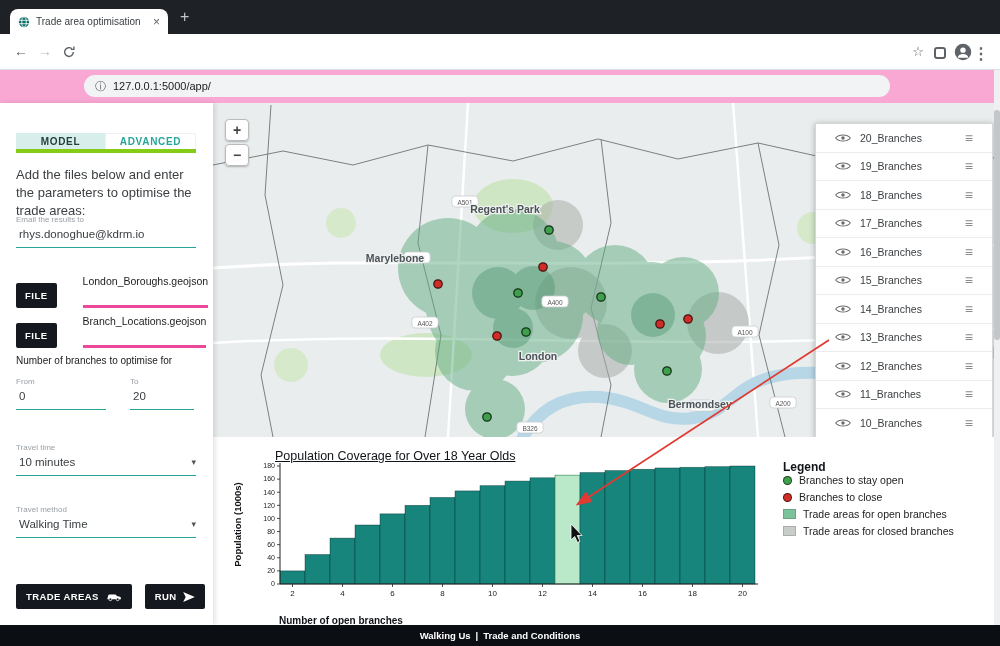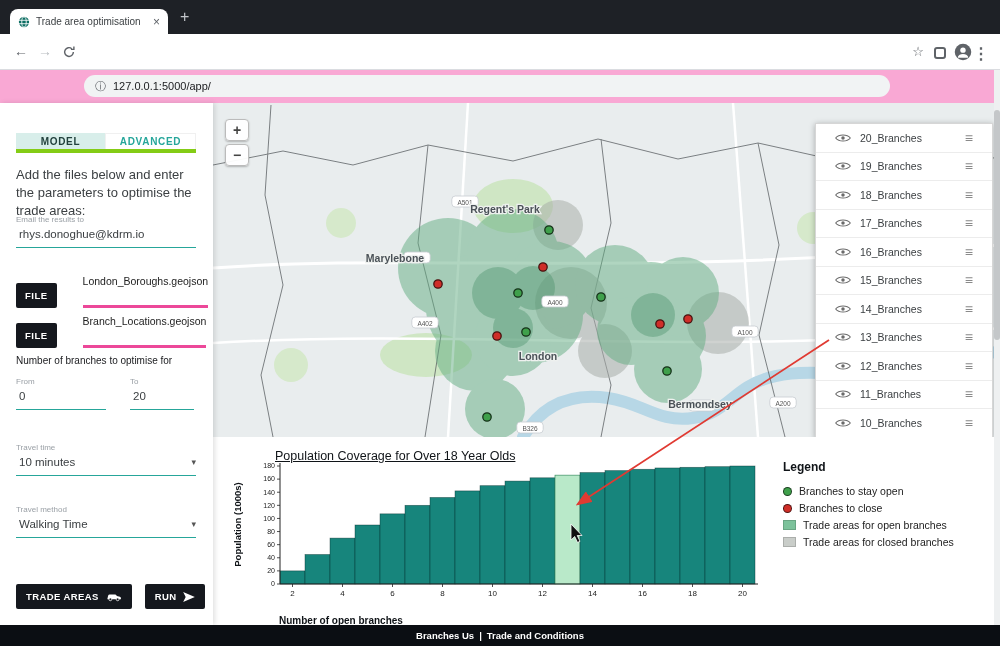--- a/index.html
+++ b/index.html
@@ -65,21 +65,21 @@
   
   .chartpanel{position:absolute;top:437px;left:213px;right:0;bottom:21px;background:#fff;z-index:2}
   .chart-title{position:absolute;left:62px;top:12px;font-size:12.5px;color:#101418;text-decoration:underline}
   .chart-ylabel{position:absolute;left:-41px;top:82px;width:130px;text-align:center;font-size:9.5px;font-weight:bold;color:#101418;transform:rotate(-90deg)}
   .chart-xlabel{position:absolute;left:66px;top:178px;font-size:10px;font-weight:bold;color:#101418}
   #chart-svg{position:absolute;left:22px;top:20px}
   #chart-svg text{font-family:"Liberation Sans",sans-serif;fill:#222}
   .ytick{font-size:7px}
   .xtick{font-size:8px}
   .legend{position:absolute;left:570px;top:23px}
-  .legend-title{font-size:12px;font-weight:bold;color:#101418;margin-bottom:11px}
+  .legend-title{font-size:12px;font-weight:bold;color:#101418;margin-bottom:0}
   .legend-item{display:flex;align-items:center;gap:7px;margin-bottom:5px}
   .legend-dot{width:9px;height:9px;border-radius:50%;border:1.5px solid rgba(0,0,0,.6);flex:0 0 9px}
   .legend-square{width:13px;height:10px;border:1px solid rgba(0,0,0,.15);flex:0 0 13px}
   .legend-label{font-size:10.5px;color:#222}
 
   
   .footer{position:absolute;bottom:0;left:0;right:0;height:21px;background:#0b0e13;display:flex;align-items:center;justify-content:center;gap:5px;color:#fff;font-size:9.5px;font-weight:bold;z-index:9}
   .footer span{cursor:pointer}
   .scroll-track{position:absolute;right:0;top:70px;bottom:21px;width:6px;background:#eef0f1;z-index:40}
   .scroll-thumb{position:absolute;right:0;top:40px;height:230px;width:6px;background:#c4c7c9;border-radius:3px;cursor:pointer}
@@ -501,21 +501,21 @@
           </div>
           <div class="legend-item">
             <span class="legend-square" style="background: rgb(201, 205, 201);"></span>
             <span class="legend-label">Trade areas for closed branches</span>
           </div>
         </div>
     </div>
   </div>
 
   <div class="footer">
-    <span>Branches Us</span>
+    <span>Walking Us</span>
     <span>|</span>
     <span>Trade and Conditions</span>
   </div>
 
   <div class="scroll-track">
     <div class="scroll-thumb"></div>
   </div>
 
   <svg class="annotation" width="1000" height="646">
     <defs>

